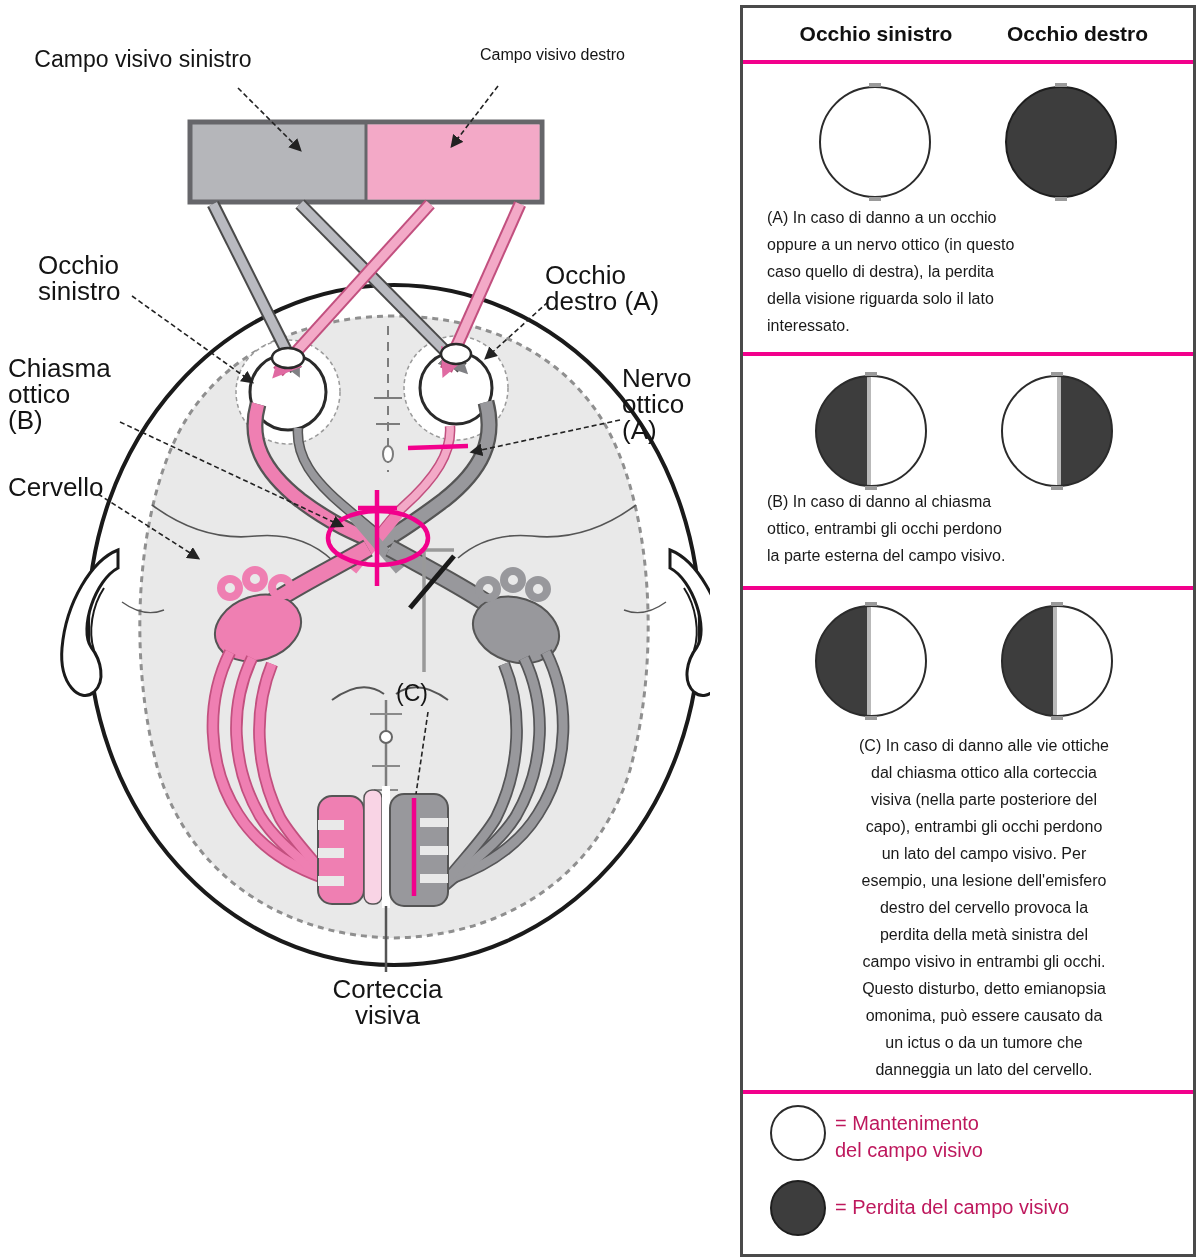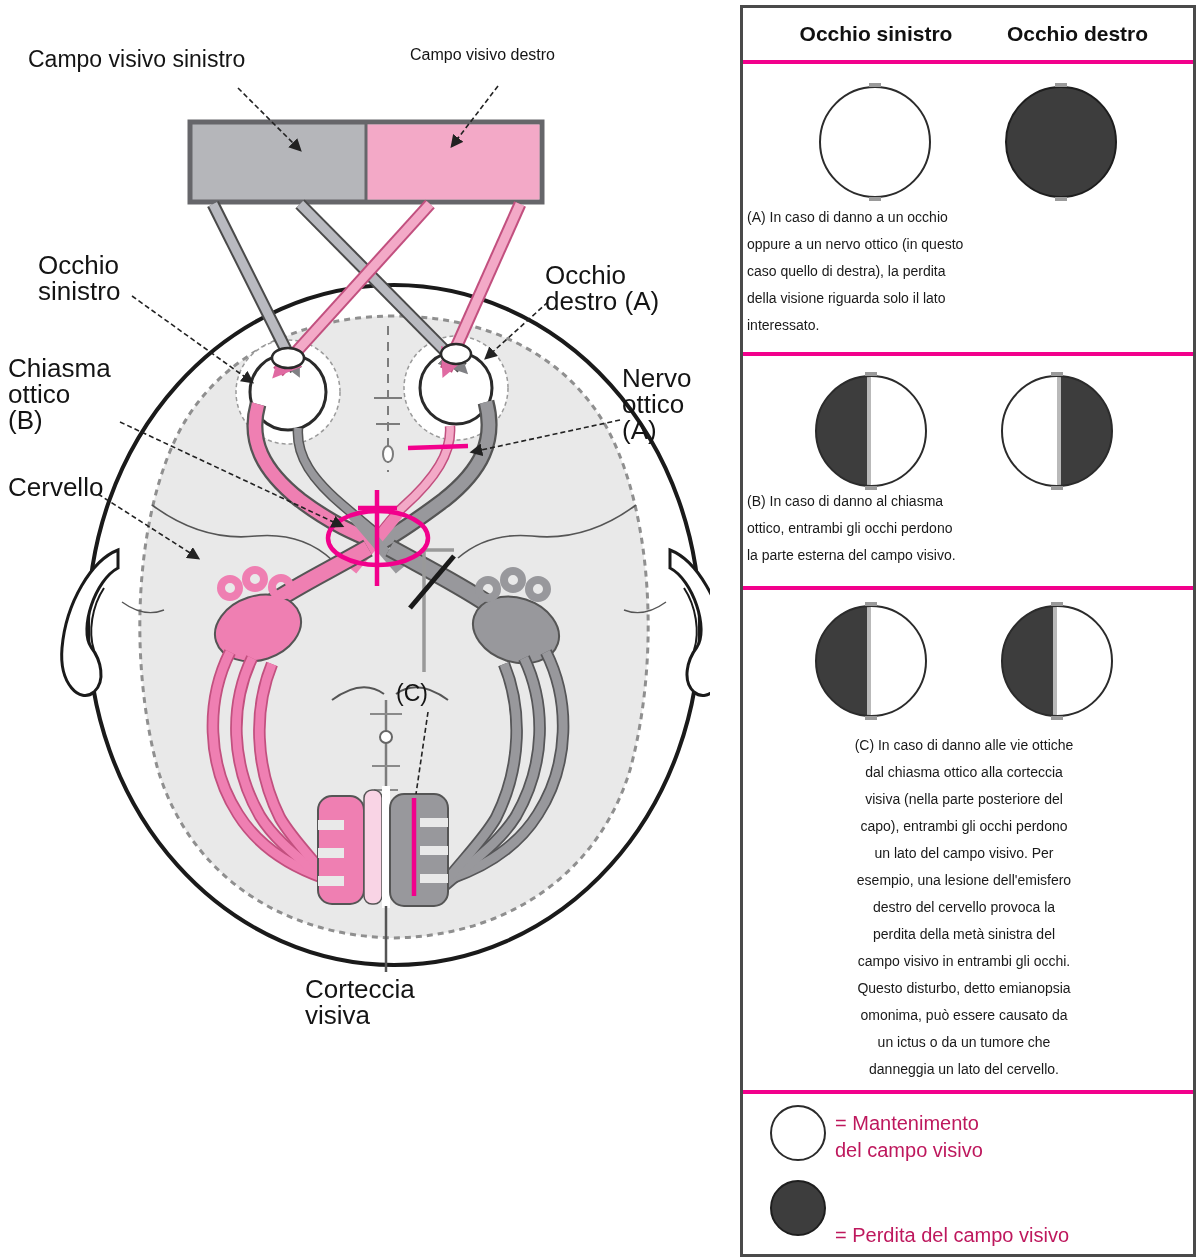--- a/index.html
+++ b/index.html
@@ -1,35 +1,35 @@
 <!DOCTYPE html>
 <html><head>
 <meta charset="utf-8">
 <style>
   html,body{margin:0;padding:0;background:#fff;}
   #stage{position:relative;width:1200px;height:1257px;background:#fff;overflow:hidden;
          font-family:"Liberation Sans",sans-serif;}
   .label{position:absolute;color:#141414;font-size:26px;line-height:26px;white-space:pre-line;}
-  .label.center{}
+  .label.center{text-align:center;}
   #fig-svg{position:absolute;left:0;top:0;}
 
   
   .panel{position:absolute;left:740px;top:5px;width:450px;height:1246px;
          border:3px solid #4a4a4a;background:#fff;}
   .panel .hdr{position:absolute;top:14px;font-weight:bold;font-size:21px;color:#111;
               text-align:center;white-space:nowrap;}
   .divider{position:absolute;left:0;width:100%;height:4px;background:#f2008c;}
   .eye{position:absolute;width:112px;height:112px;border-radius:50%;
        border:2px solid #2b2b2b;background:#fff;box-sizing:border-box;}
   .eye::before,.eye::after{content:"";position:absolute;left:50%;margin-left:-6px;width:12px;height:4px;background:#9a9a9a;}
   .eye::before{top:-5px;} .eye::after{bottom:-5px;}
   .eye[data-variant="loss-full"]{background:#3d3d3d;border-color:#1e1e1e;}
   .eye[data-variant="loss-left"]{background:linear-gradient(90deg,#3d3d3d 0 46%,#b9b9b9 46% 50%,#fff 50%);}
   .eye[data-variant="loss-right"]{background:linear-gradient(90deg,#fff 0 50%,#b9b9b9 50% 54%,#3d3d3d 54%);}
-  .ptext{position:absolute;left:4px;width:434px;font-size:14px;line-height:27px;color:#191919;
+  .ptext{position:absolute;left:24px;width:434px;font-size:16px;line-height:27px;color:#191919;
          white-space:pre-line;}
   .legend-eye{position:absolute;width:56px;height:56px;border-radius:50%;box-sizing:border-box;}
   .legend-eye.keep{background:#fff;border:2px solid #2b2b2b;}
   .legend-eye.loss{background:#3d3d3d;border:2px solid #1e1e1e;}
   .legend-text{position:absolute;font-size:20px;line-height:27px;color:#be185d;white-space:pre-line;}
 </style>
 </head>
 <body>
 
 <div id="stage">
@@ -272,15 +272,15 @@
 omonima, può essere causato da
 un ictus o da un tumore che
 danneggia un lato del cervello.</div>
 
     <div class="divider" style="top:1082px;"></div>
 
     <div class="legend-eye keep" style="left:27px;top:1097px;"></div>
     <div class="legend-text" style="left:92px;top:1102px;">= Mantenimento
 del campo visivo</div>
     <div class="legend-eye loss" style="left:27px;top:1172px;"></div>
-    <div class="legend-text" style="left:92px;top:1186px;margin-top:28px;">= Perdita del campo visivo</div>
+    <div class="legend-text" style="left:92px;top:1186px;">= Perdita del campo visivo</div>
   </div>
 </div>
 
 </body></html>

